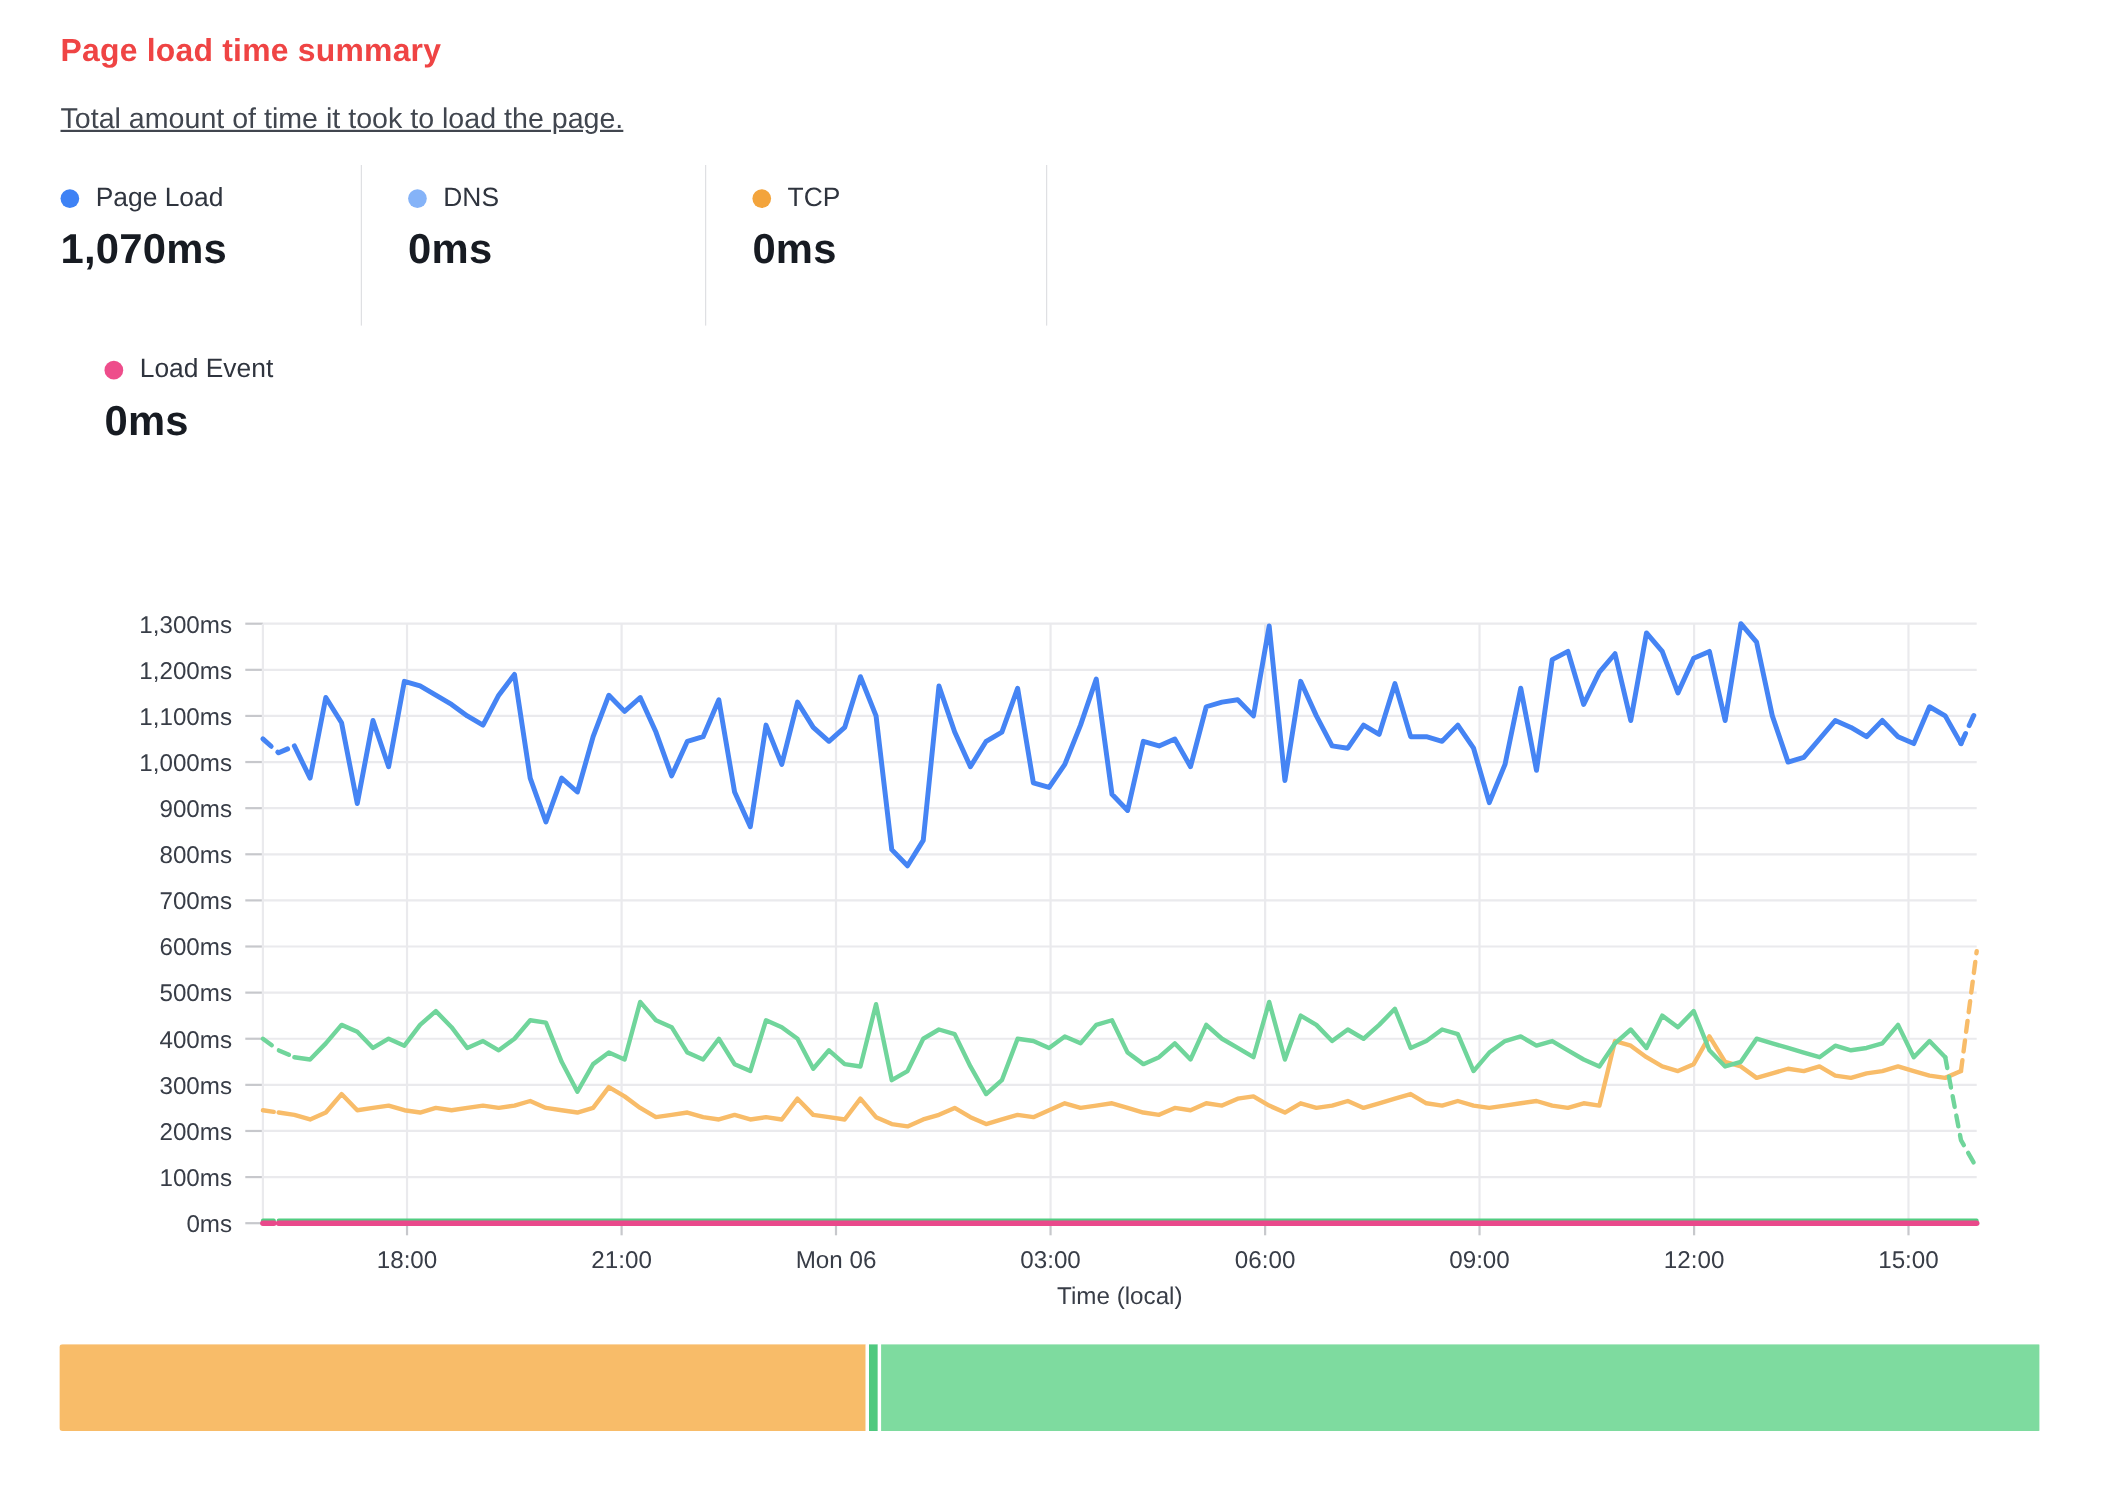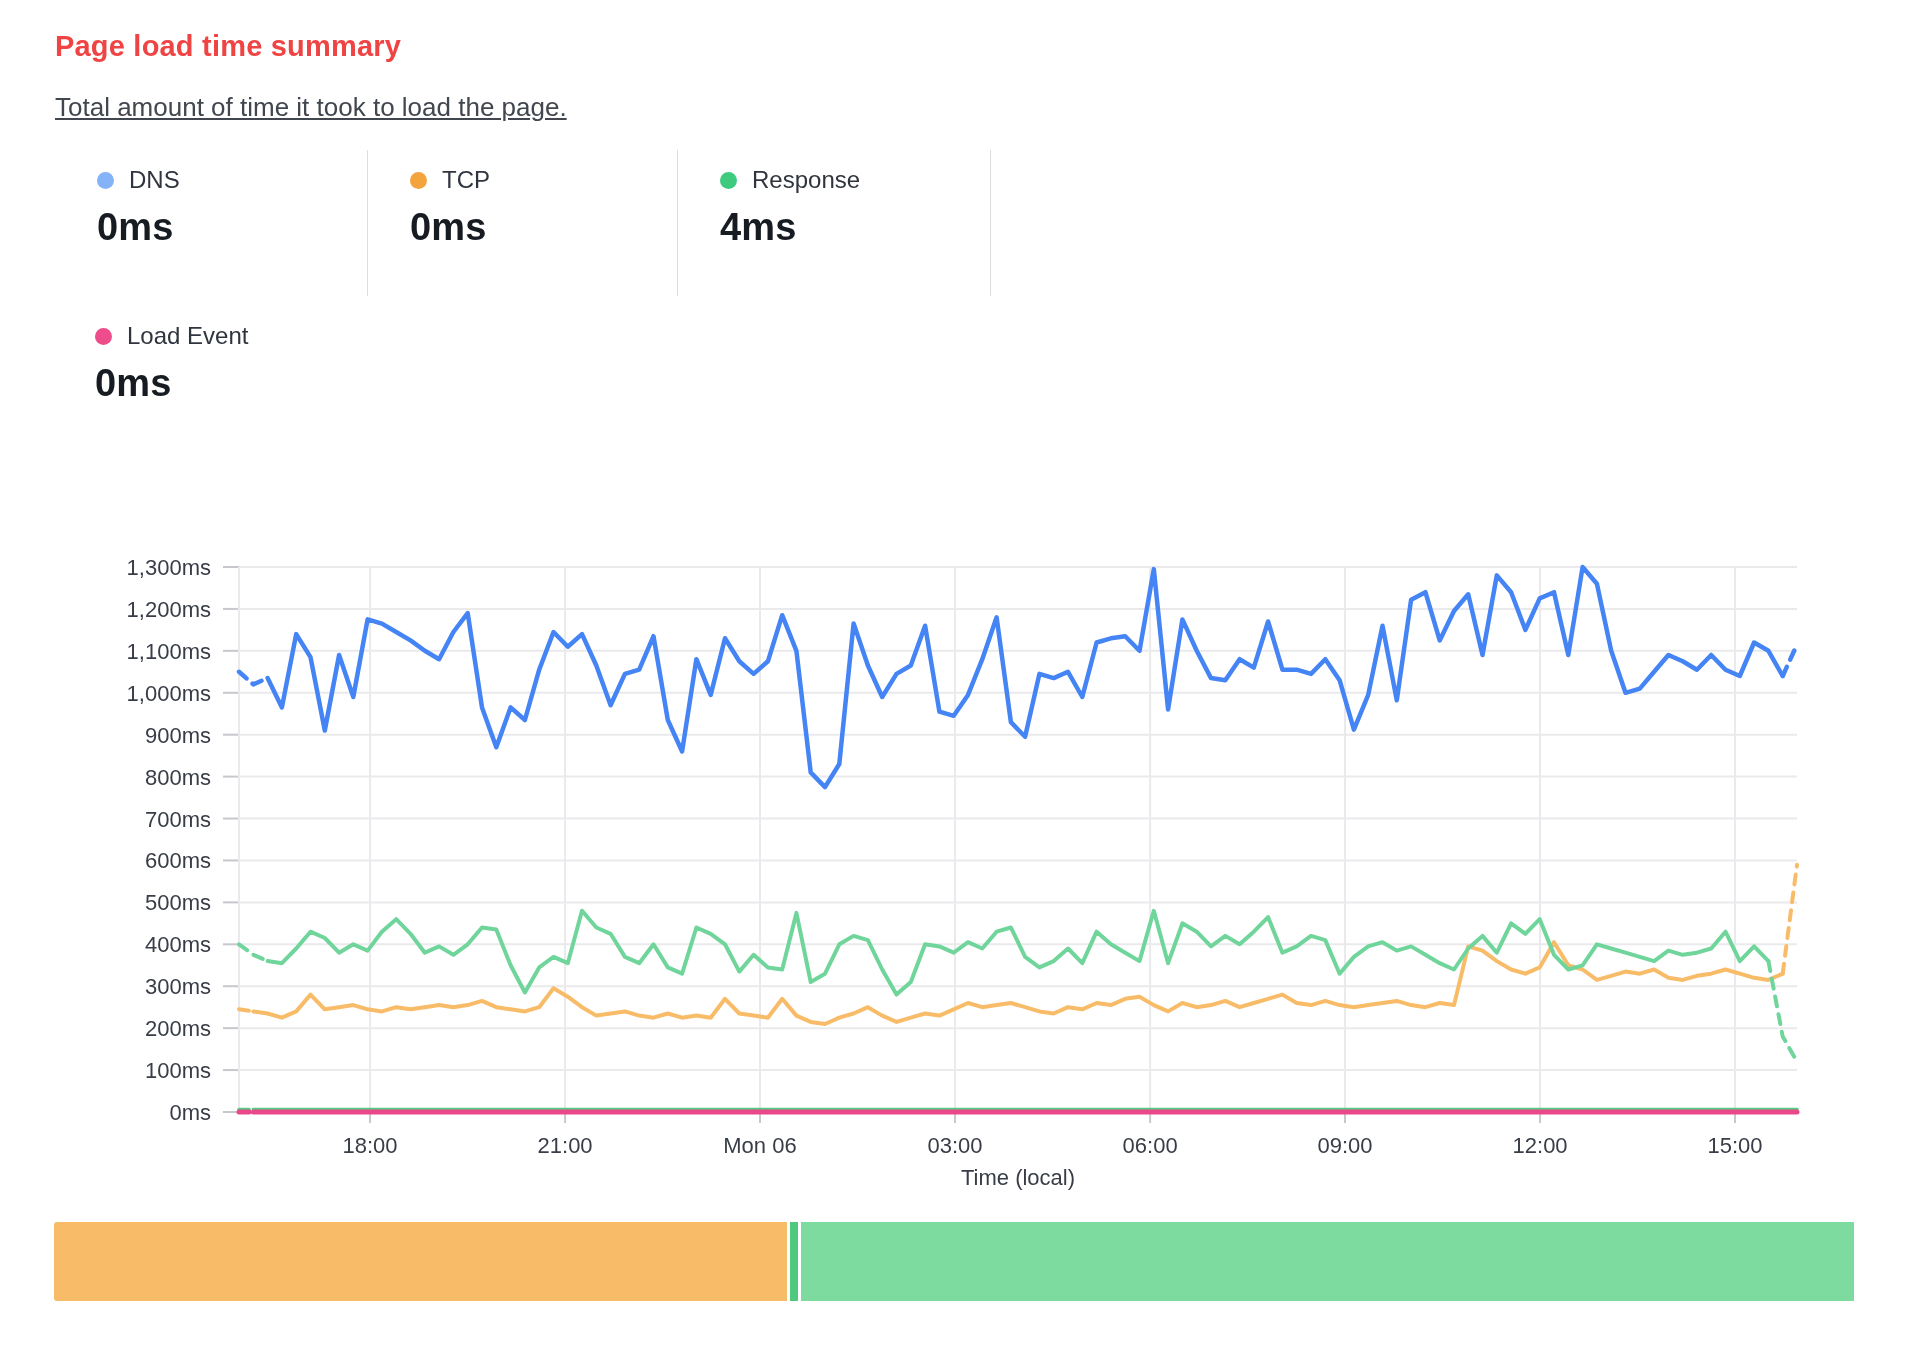--- a/index.html
+++ b/index.html
@@ -29,40 +29,40 @@
   .range-bar .seg{height:100%;}
   .range-bar .gap{width:3px;height:100%;background:#ffffff;flex:0 0 auto;}
 </style>
 </head>
 <body>
 
 <div class="abs title">Page load time summary</div>
 <div class="abs subtitle">Total amount of time it took to load the page.</div>
 
 <div class="abs legend">
+  <div class="legend-item first" style="width:274px">
+    <div class="metric-head">
+      <span class="dot" style="background: rgb(62, 130, 245);"></span>
+      <span class="metric-label">Page Load</span>
+    </div>
+    <div class="metric-value">1,070ms</div>
+  </div>
   <div class="legend-item" style="width:313px">
     <div class="metric-head">
       <span class="dot" style="background: rgb(133, 179, 248);"></span>
       <span class="metric-label">DNS</span>
     </div>
     <div class="metric-value">0ms</div>
   </div>
   <div class="legend-item" style="width:310px">
     <div class="metric-head">
       <span class="dot" style="background: rgb(243, 164, 60);"></span>
       <span class="metric-label">TCP</span>
     </div>
     <div class="metric-value">0ms</div>
-  </div>
-  <div class="legend-item" style="width:313px">
-    <div class="metric-head">
-      <span class="dot" style="background: rgb(62, 203, 126);"></span>
-      <span class="metric-label">Response</span>
-    </div>
-    <div class="metric-value">4ms</div>
   </div>
 </div>
 
 <div class="abs legend2">
   <div class="legend-item first" style="width:274px">
     <div class="metric-head">
       <span class="dot" style="background: rgb(238, 77, 139);"></span>
       <span class="metric-label">Load Event</span>
     </div>
     <div class="metric-value">0ms</div>

